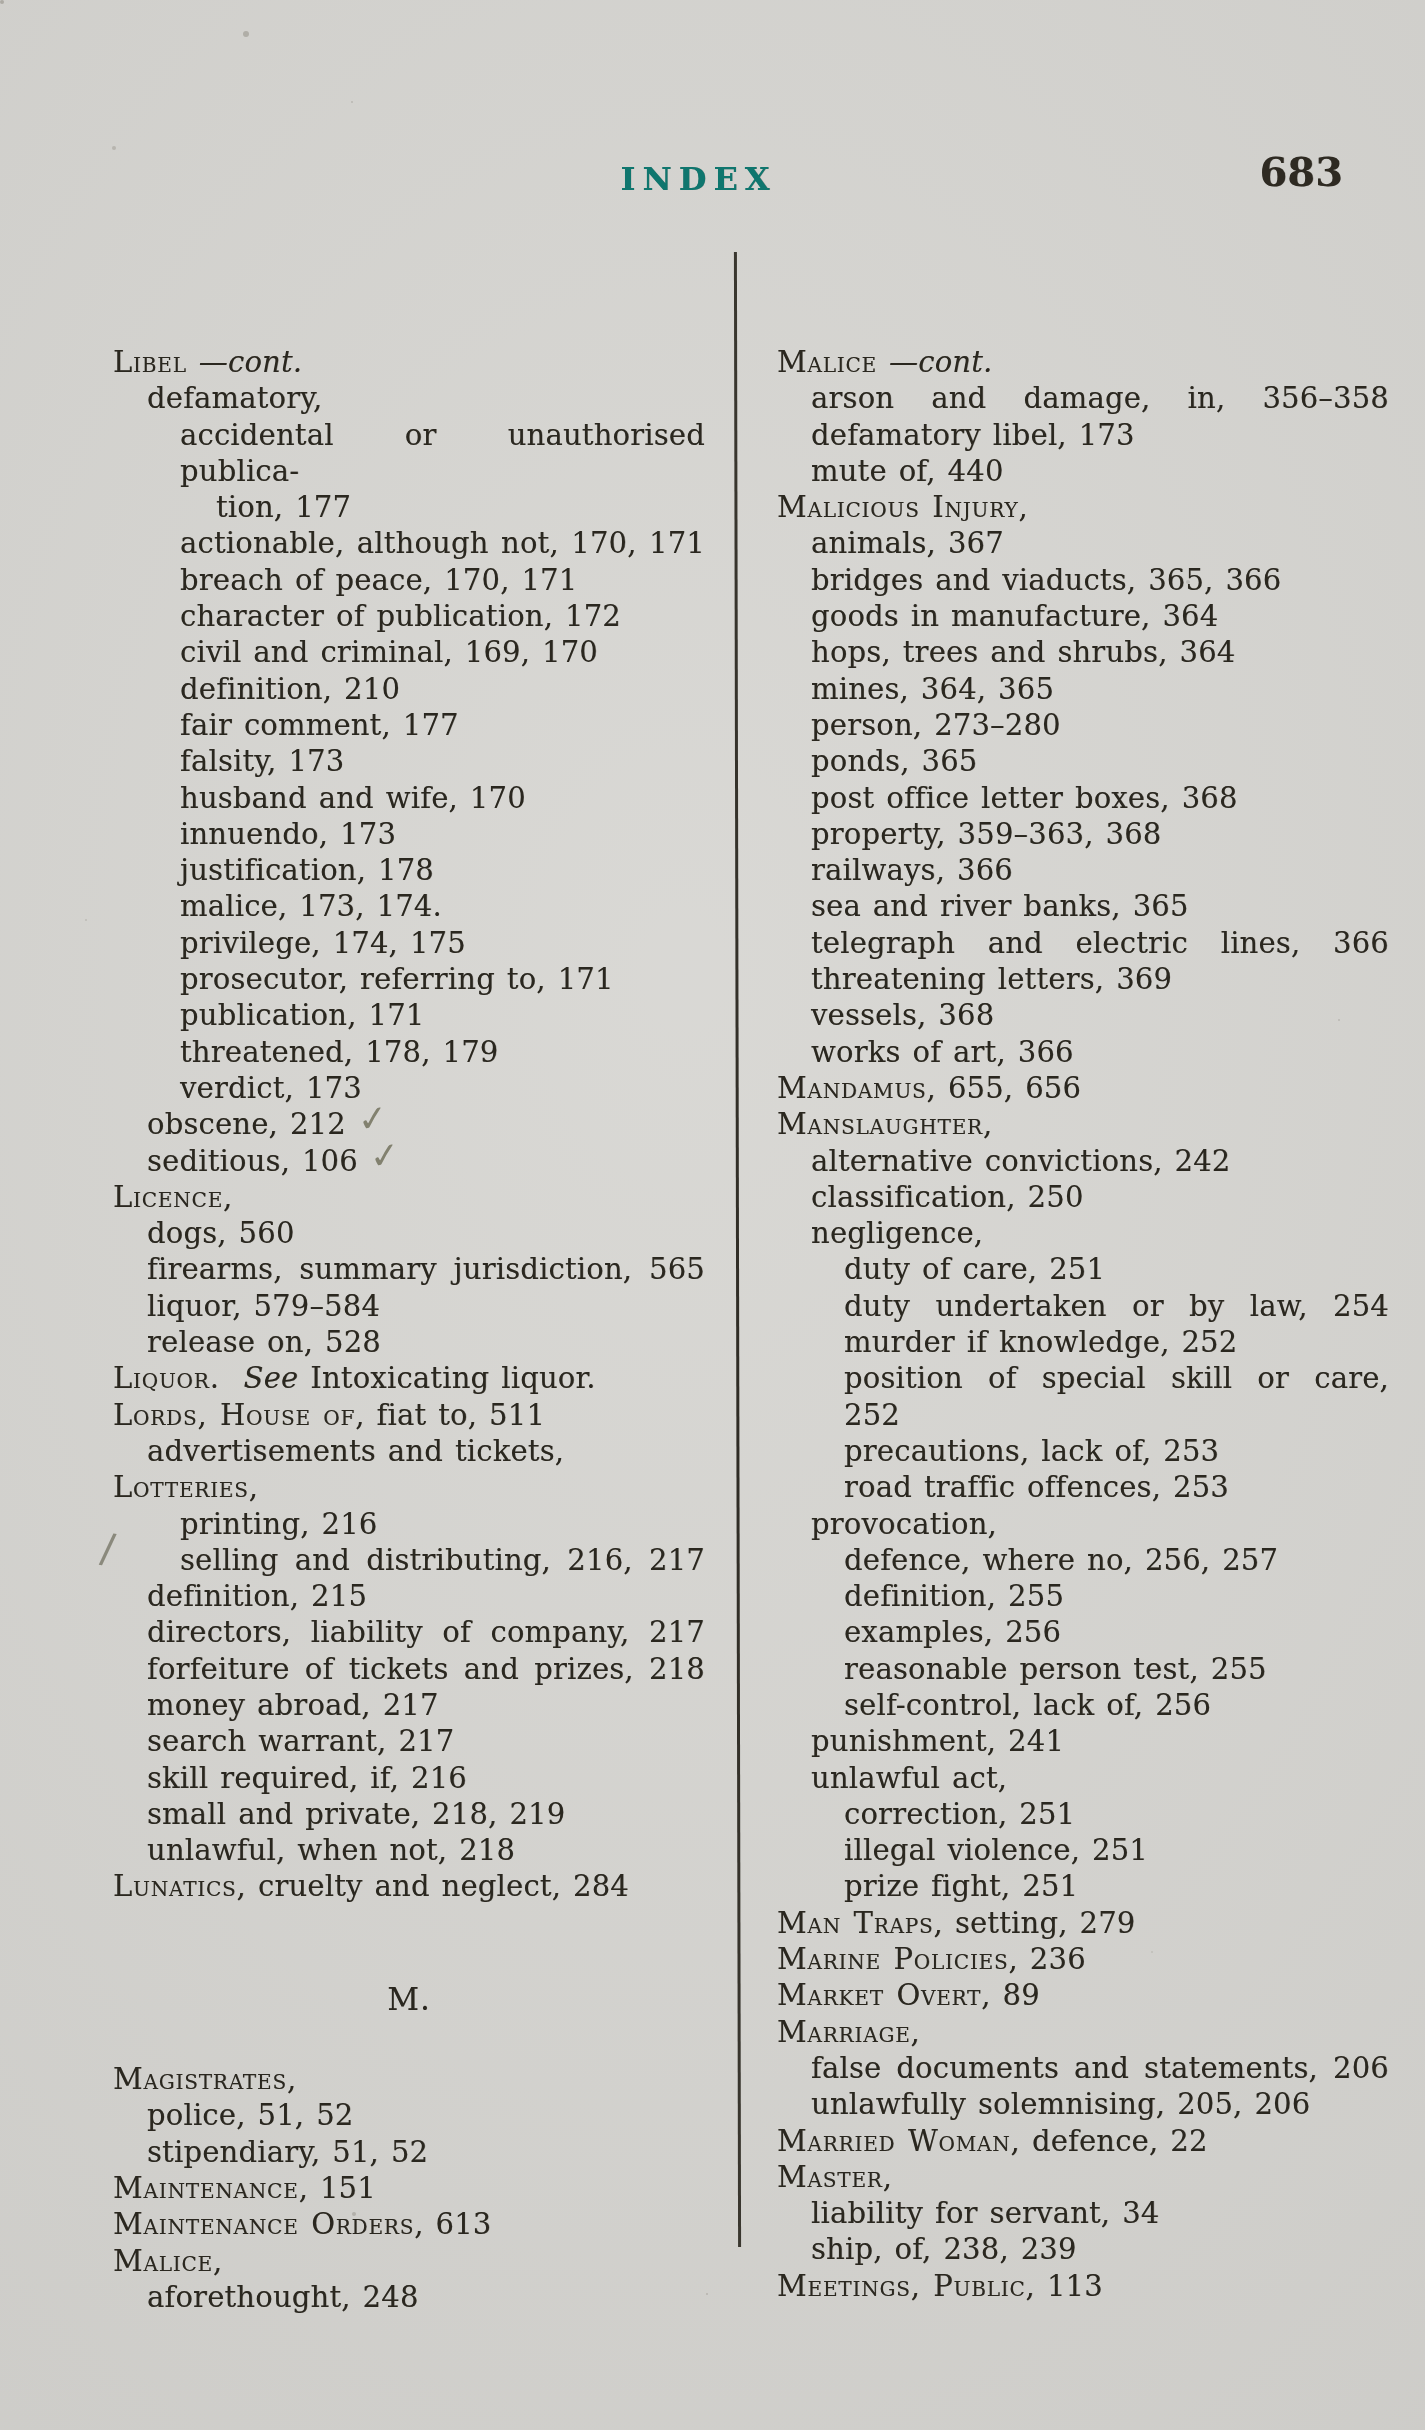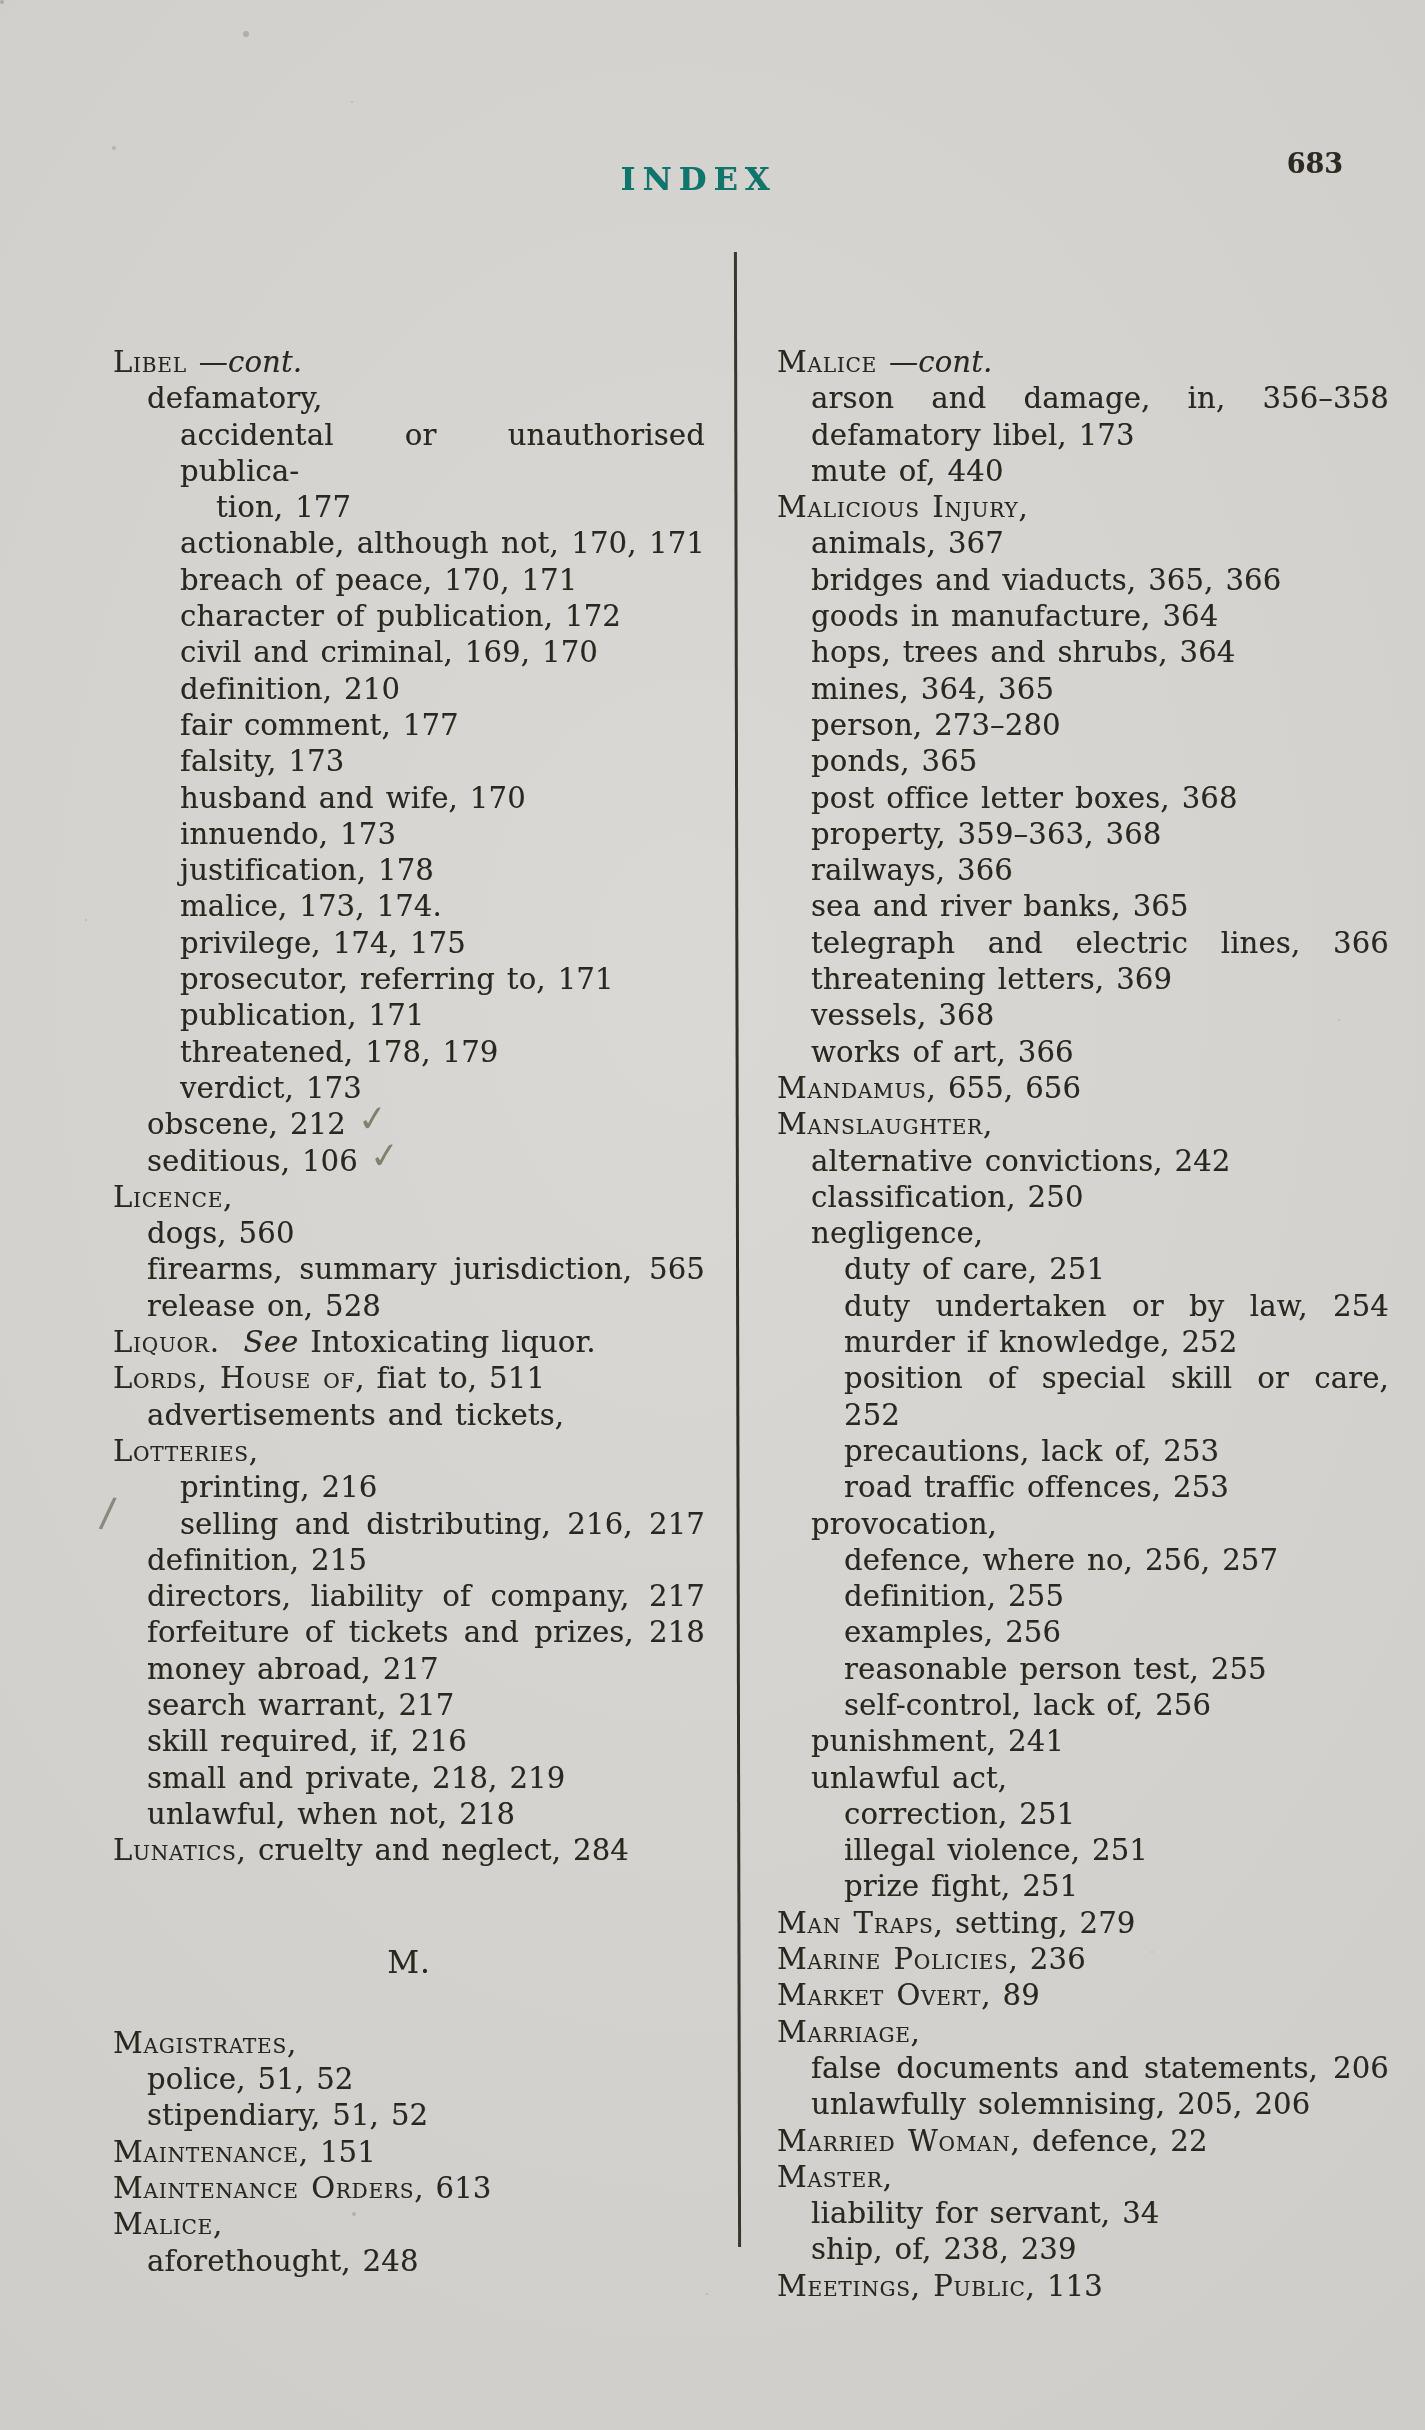--- a/index.html
+++ b/index.html
@@ -26,21 +26,21 @@
       705px 2292px 0 -1px rgba(90,84,70,0.22),
       1150px 1950px 0 -1px rgba(90,84,70,0.15);
   }
   .hdr-title{
     position:absolute;top:160px;left:50%;transform:translateX(-14px) translateX(-50%);
     font-size:32px;font-weight:700;letter-spacing:7px;color:#0f766e;
     text-shadow:0.4px 0.4px 0.6px rgba(40,35,25,0.35);
   }
   .hdr-num{
     position:absolute;top:148px;right:82px;
-    font-size:27px;font-weight:700;color:#2e2a22;
+    font-size:40px;font-weight:700;color:#2e2a22;
     text-shadow:0.4px 0.4px 0.6px rgba(40,35,25,0.35);
     text-align:center;
   }
   .rule{
     position:absolute;left:736px;top:252px;width:3px;height:1995px;
     background:linear-gradient(#3a372f,#2f2c25 60%,#3a372f);
     transform:rotate(-0.12deg);
   }
   .col{
     position:absolute;top:344px;
@@ -102,20 +102,21 @@
     <div class="line i2"><span>privilege, 174, 175</span></div>
     <div class="line i2"><span>prosecutor, referring to, 171</span></div>
     <div class="line i2"><span>publication, 171</span></div>
     <div class="line i2"><span>threatened, 178, 179</span></div>
     <div class="line i2"><span>verdict, 173</span></div>
     <div class="line i1"><span>obscene, 212 </span><span class="ck">✓</span></div>
     <div class="line i1"><span>seditious, 106 </span><span class="ck">✓</span></div>
     <div class="line"><span class="sc">Licence,</span></div>
     <div class="line i1"><span>dogs, 560</span></div>
     <div class="line i1 j"><span>firearms, summary jurisdiction, 565</span></div>
+    <div class="line i1"><span>liquor, 579–584</span></div>
     <div class="line i1"><span>release on, 528</span></div>
     <div class="line"><span class="sc">Liquor.</span><span> </span><span class="it">See</span><span> Intoxicating liquor.</span></div>
     <div class="line"><span class="sc">Lords, House of</span><span>, fiat to, 511</span></div>
     <div class="line i1"><span>advertisements and tickets,</span></div>
     <div class="line"><span class="sc">Lotteries,</span></div>
     <div class="line i2"><span>printing, 216</span></div>
     <div class="line i2 j"><span class="sl">/</span><span>selling and distributing, 216, 217</span></div>
     <div class="line i1"><span>definition, 215</span></div>
     <div class="line i1 j"><span>directors, liability of company, 217</span></div>
     <div class="line i1 j"><span>forfeiture of tickets and prizes, 218</span></div>

